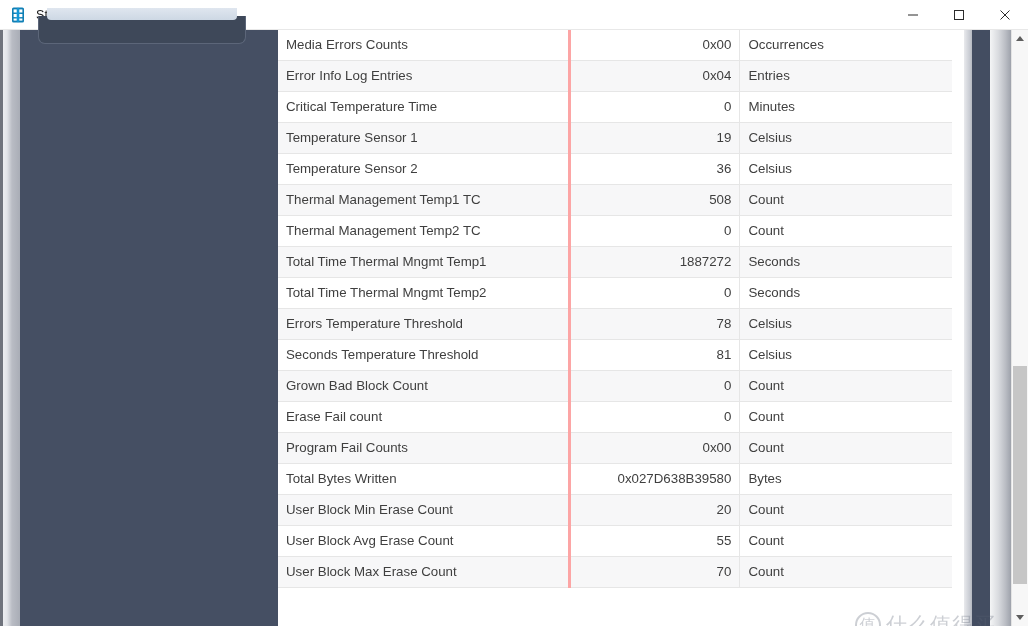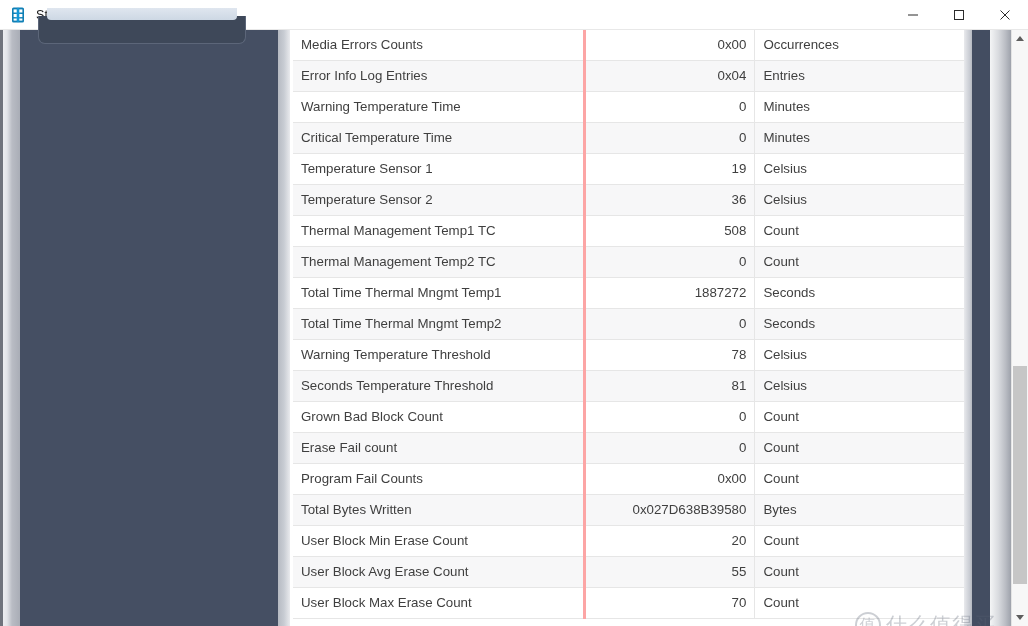--- a/index.html
+++ b/index.html
@@ -115,21 +115,21 @@
   .sb-sep {
     position: absolute;
     left: 278px; top: 0;
     width: 12px; height: 596px;
     background: linear-gradient(to right, #b6bac2 0%, #c8ccd3 50%, #e9eaed 100%);
   }
 
   
   .table-wrap {
     position: absolute;
-    left: 293px; top: 0;
+    left: 278px; top: 0;
     width: 674px;
     height: 596px;
     background: #ffffff;
     overflow: hidden;
   }
   table.smart {
     border-collapse: collapse;
     width: 674px;
     table-layout: fixed;
     margin-top: -1px;
@@ -295,25 +295,20 @@
               <td class="c-attr">Media Errors Counts</td>
               <td class="c-val">0x00</td>
               <td class="c-unit">Occurrences</td>
             </tr>
             <tr>
               <td class="c-attr">Error Info Log Entries</td>
               <td class="c-val">0x04</td>
               <td class="c-unit">Entries</td>
             </tr>
             <tr>
-              <td class="c-attr">Warning Temperature Time</td>
-              <td class="c-val">0</td>
-              <td class="c-unit">Minutes</td>
-            </tr>
-            <tr>
               <td class="c-attr">Critical Temperature Time</td>
               <td class="c-val">0</td>
               <td class="c-unit">Minutes</td>
             </tr>
             <tr>
               <td class="c-attr">Temperature Sensor 1</td>
               <td class="c-val">19</td>
               <td class="c-unit">Celsius</td>
             </tr>
             <tr>
@@ -335,21 +330,21 @@
               <td class="c-attr">Total Time Thermal Mngmt Temp1</td>
               <td class="c-val">1887272</td>
               <td class="c-unit">Seconds</td>
             </tr>
             <tr>
               <td class="c-attr">Total Time Thermal Mngmt Temp2</td>
               <td class="c-val">0</td>
               <td class="c-unit">Seconds</td>
             </tr>
             <tr>
-              <td class="c-attr">Warning Temperature Threshold</td>
+              <td class="c-attr">Errors Temperature Threshold</td>
               <td class="c-val">78</td>
               <td class="c-unit">Celsius</td>
             </tr>
             <tr>
               <td class="c-attr">Seconds Temperature Threshold</td>
               <td class="c-val">81</td>
               <td class="c-unit">Celsius</td>
             </tr>
             <tr>
               <td class="c-attr">Grown Bad Block Count</td>

